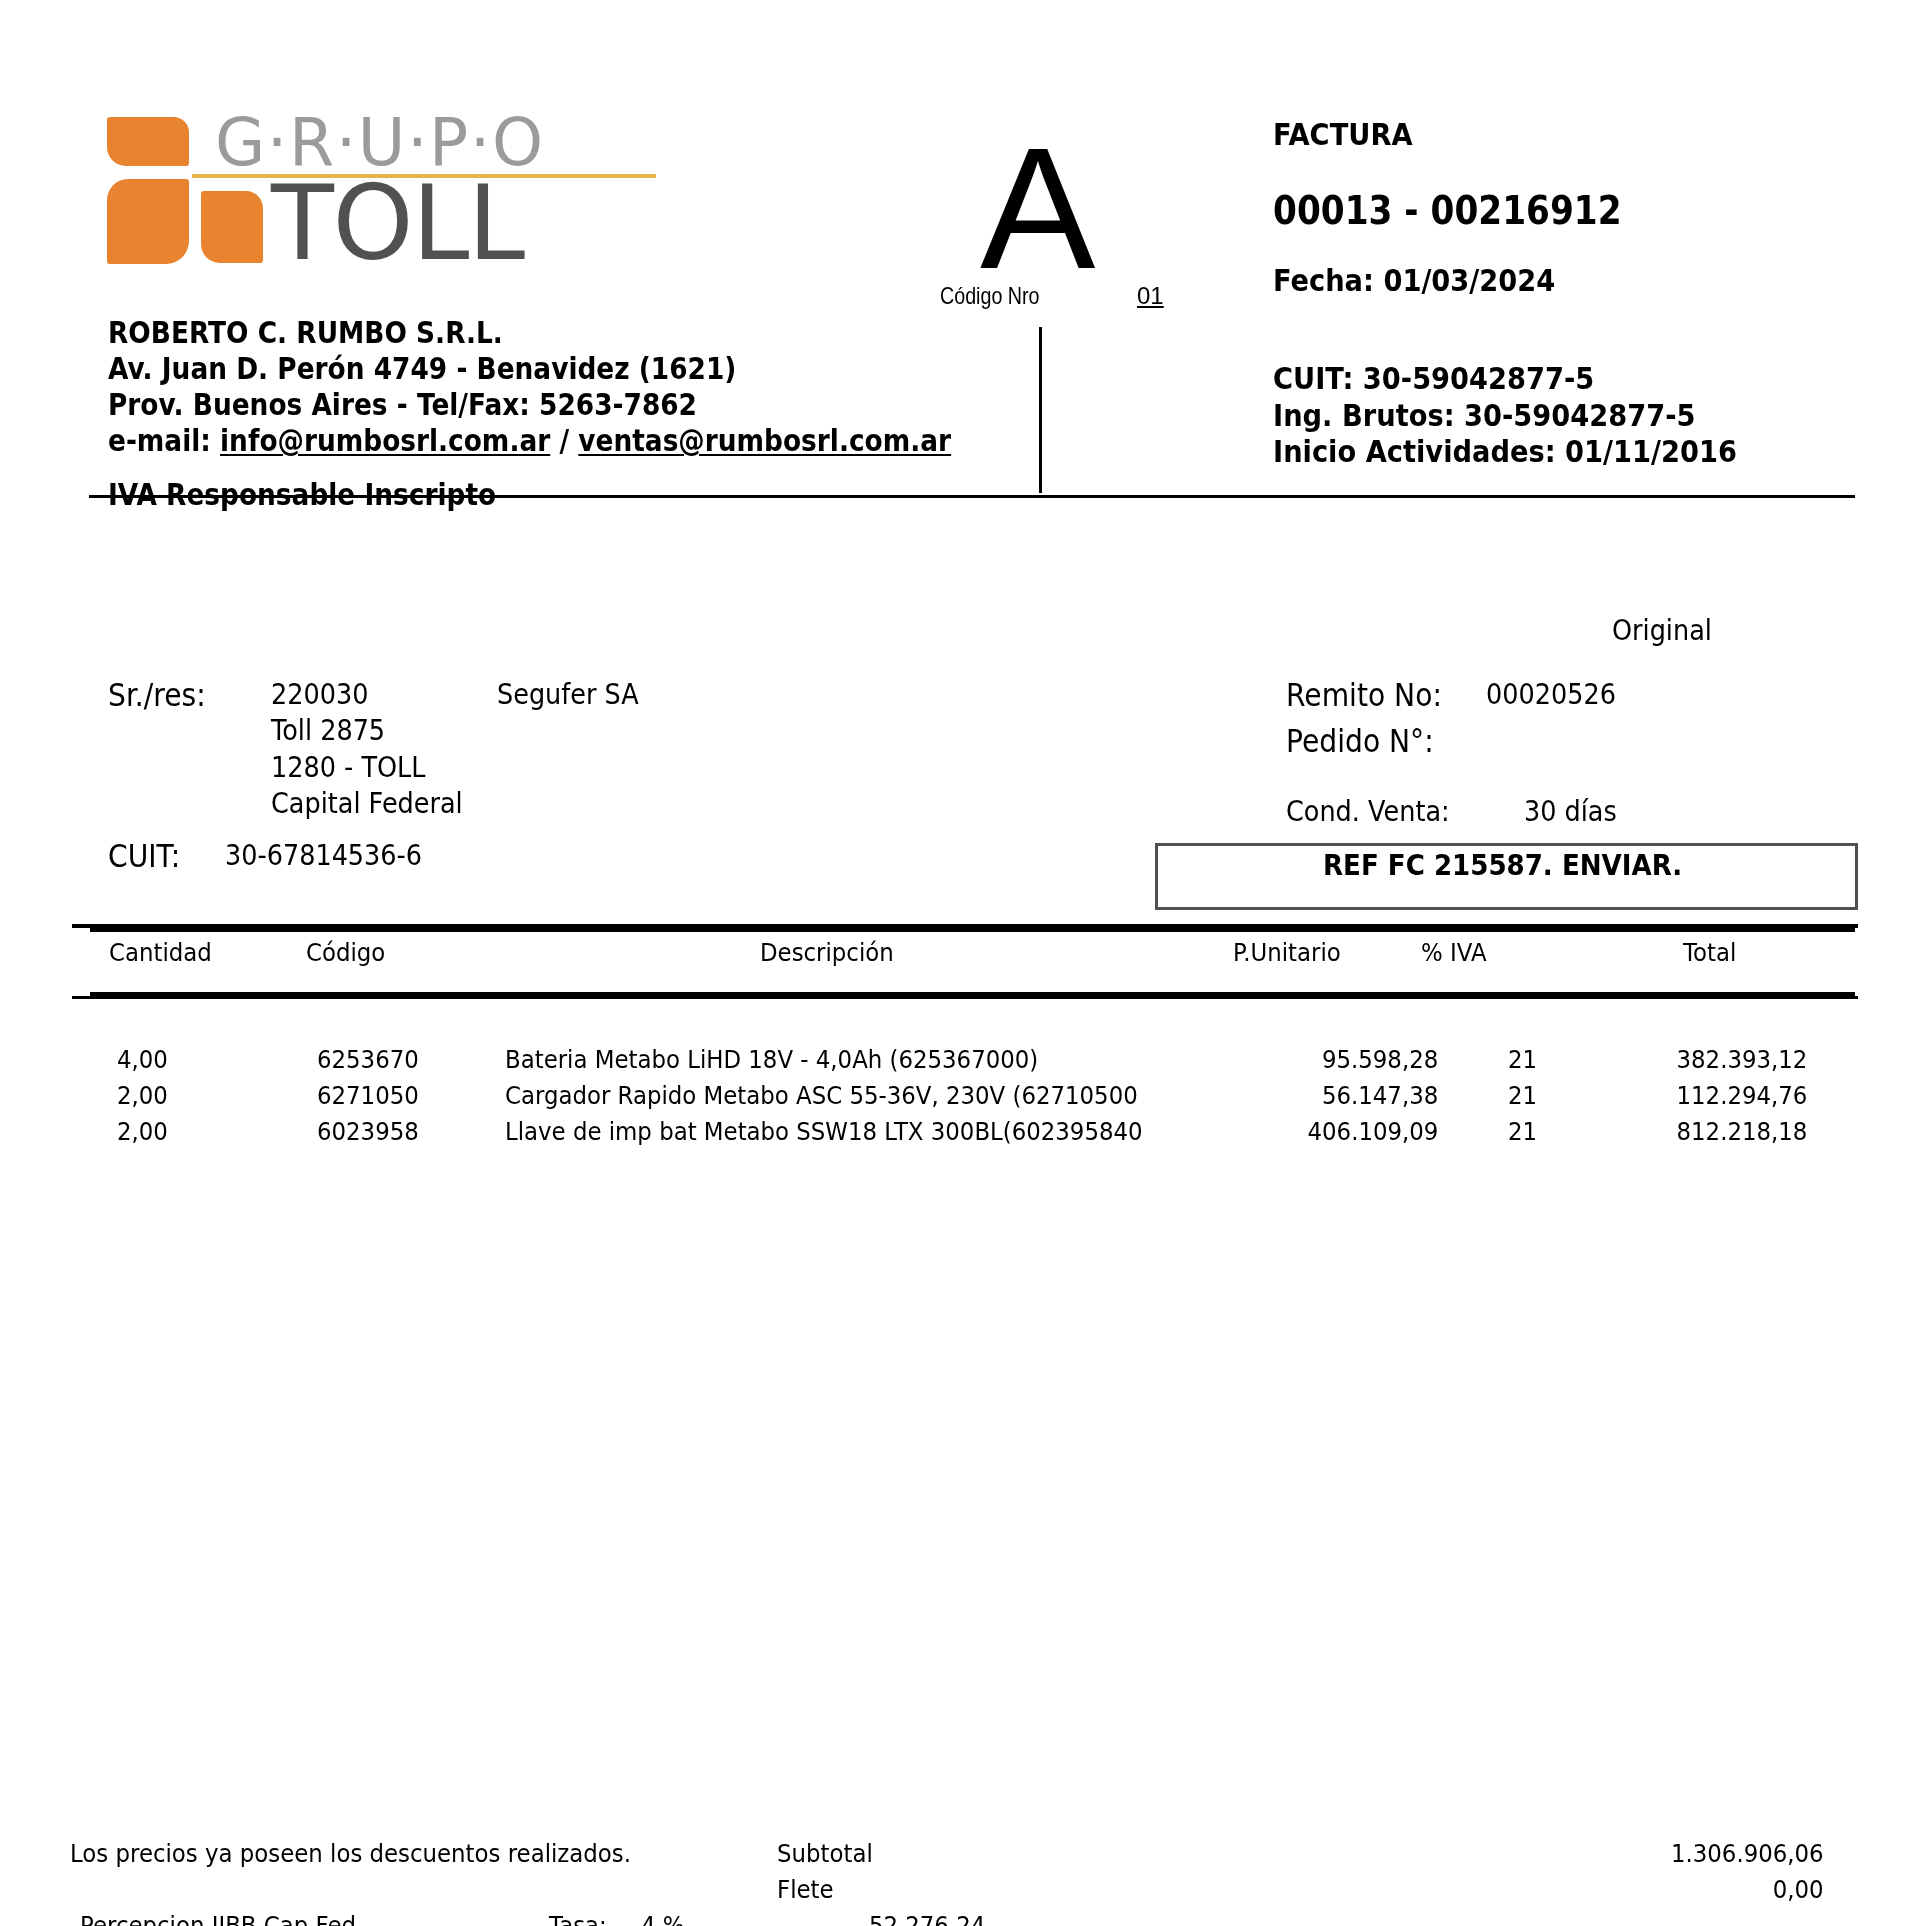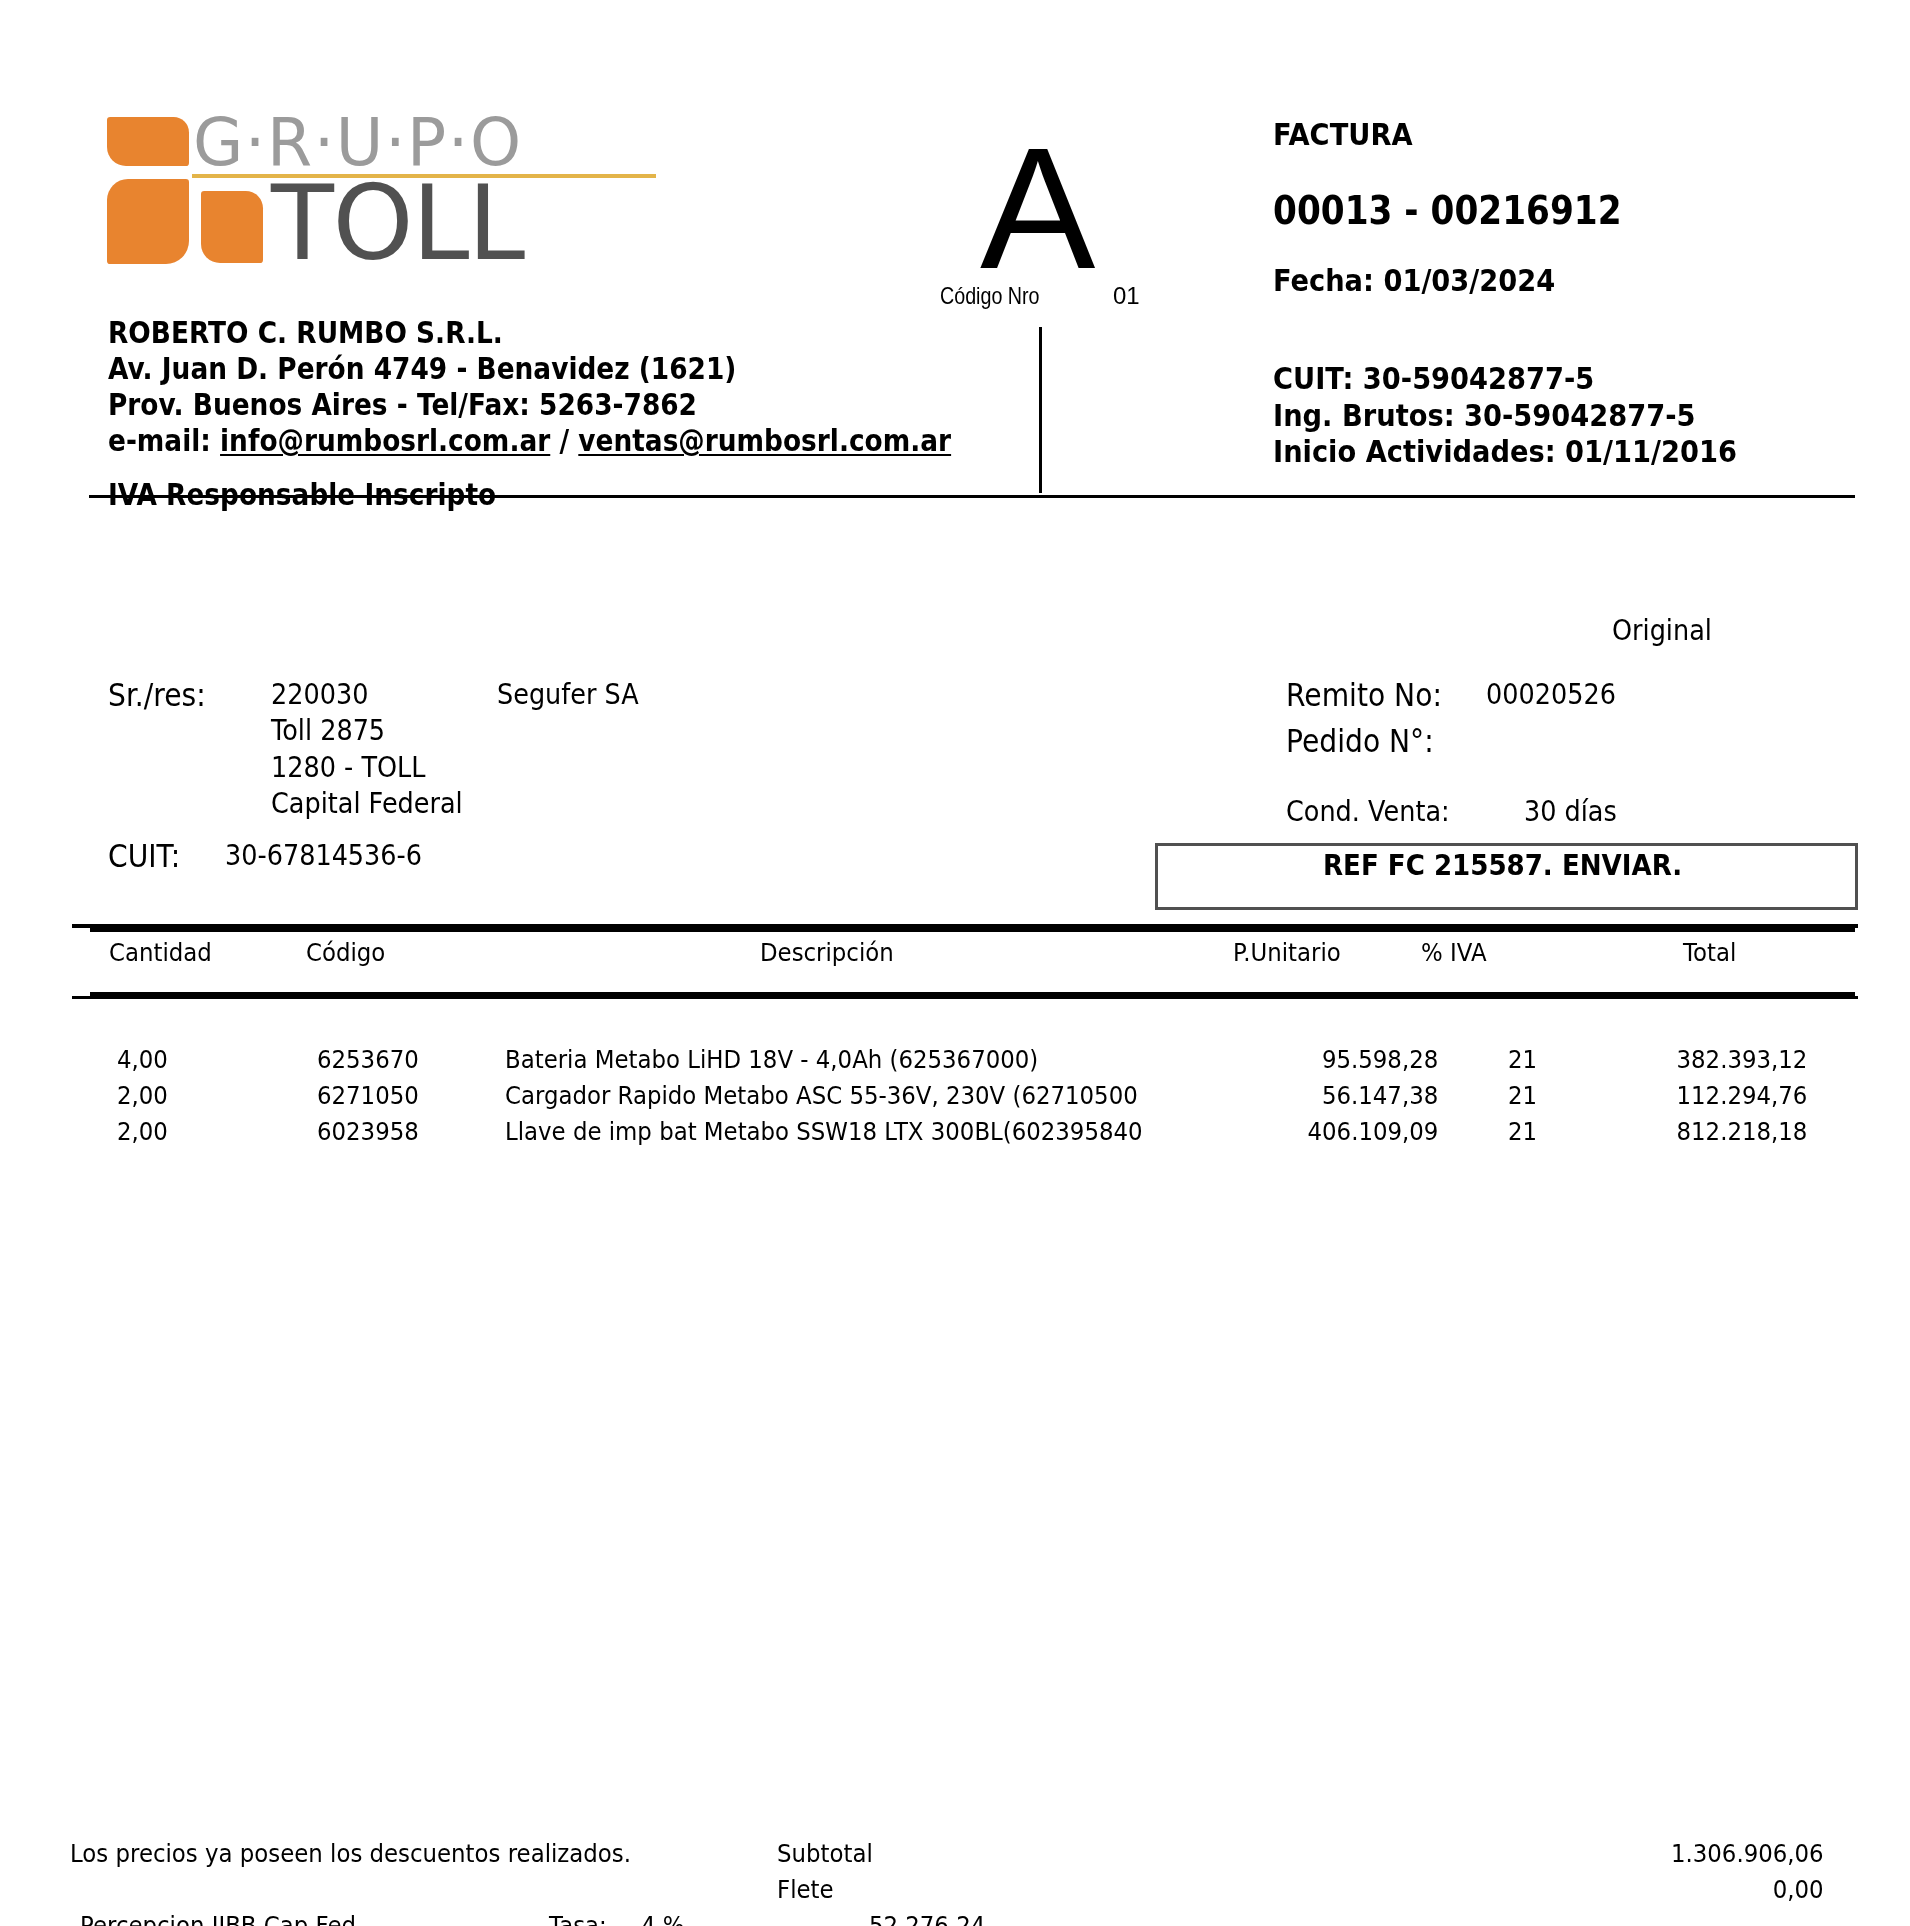--- a/index.html
+++ b/index.html
@@ -9,27 +9,27 @@
   }
   .abs { position: absolute; white-space: nowrap; }
 
   
   #logo { left: 107px; top: 117px; width: 551px; height: 154px; }
   .logo-block { position: absolute; background: #e8842f; }
   #logo .b1 { left: 0; top: 0; width: 82px; height: 49px; border-radius: 3.1px 15.4px 3.1px 19px; }
   #logo .b2 { left: 0; top: 62px; width: 82px; height: 85px; border-radius: 21px 3.1px 23px 3.1px; }
   #logo .b3 { left: 94px; top: 74px; width: 62px; height: 72px; border-radius: 3.1px 17.3px 3.1px 19px; }
   #logo .rule { position: absolute; left: 85px; top: 57px; width: 464px; height: 3.9px; background: #e3b449; }
-  #logo .grupo { position: absolute; left: 86px; top: -12.3px; font-family: "DejaVu Sans", sans-serif; font-size: 65px; letter-spacing: 1.5px; color: #9b9b9b; font-weight: normal; }
+  #logo .grupo { position: absolute; left: 108px; top: -12.3px; font-family: "DejaVu Sans", sans-serif; font-size: 65px; letter-spacing: 1.5px; color: #9b9b9b; font-weight: normal; }
   #logo .rumbo { position: absolute; left: 164px; top: 62px; font-family: "DejaVu Sans", sans-serif; font-size: 103px; line-height: 89px; color: #515151; letter-spacing: -1.5px; }
 
   
   #letter-a { left: 980px; top: 127px; font-family: "Liberation Sans", sans-serif; font-size: 173px; line-height: 162px; }
   #codigo-nro { left: 940px; top: 282px; font-family: "Liberation Sans", sans-serif; font-size: 24px; transform: scaleX(0.82); transform-origin: left top; }
-  #codigo-nro-val { left: 1113px; top: 282px; font-family: "Liberation Sans", sans-serif; font-size: 24px; }
+  #codigo-nro-val { left: 1137px; top: 282px; font-family: "Liberation Sans", sans-serif; font-size: 24px; text-decoration: underline; }
 
   
   .issuer { font-weight: bold; font-size: 30px; left: 108px; transform: scaleX(0.88); transform-origin: left top; }
   .issuer a { color: #000; text-decoration: underline; text-decoration-thickness: 2.3px; text-underline-offset: 3.1px; }
 
   
   .rh { font-weight: bold; left: 1273px; transform: scaleX(0.88); transform-origin: left top; }
 
   
   .hline { position: absolute; background: #000; }

